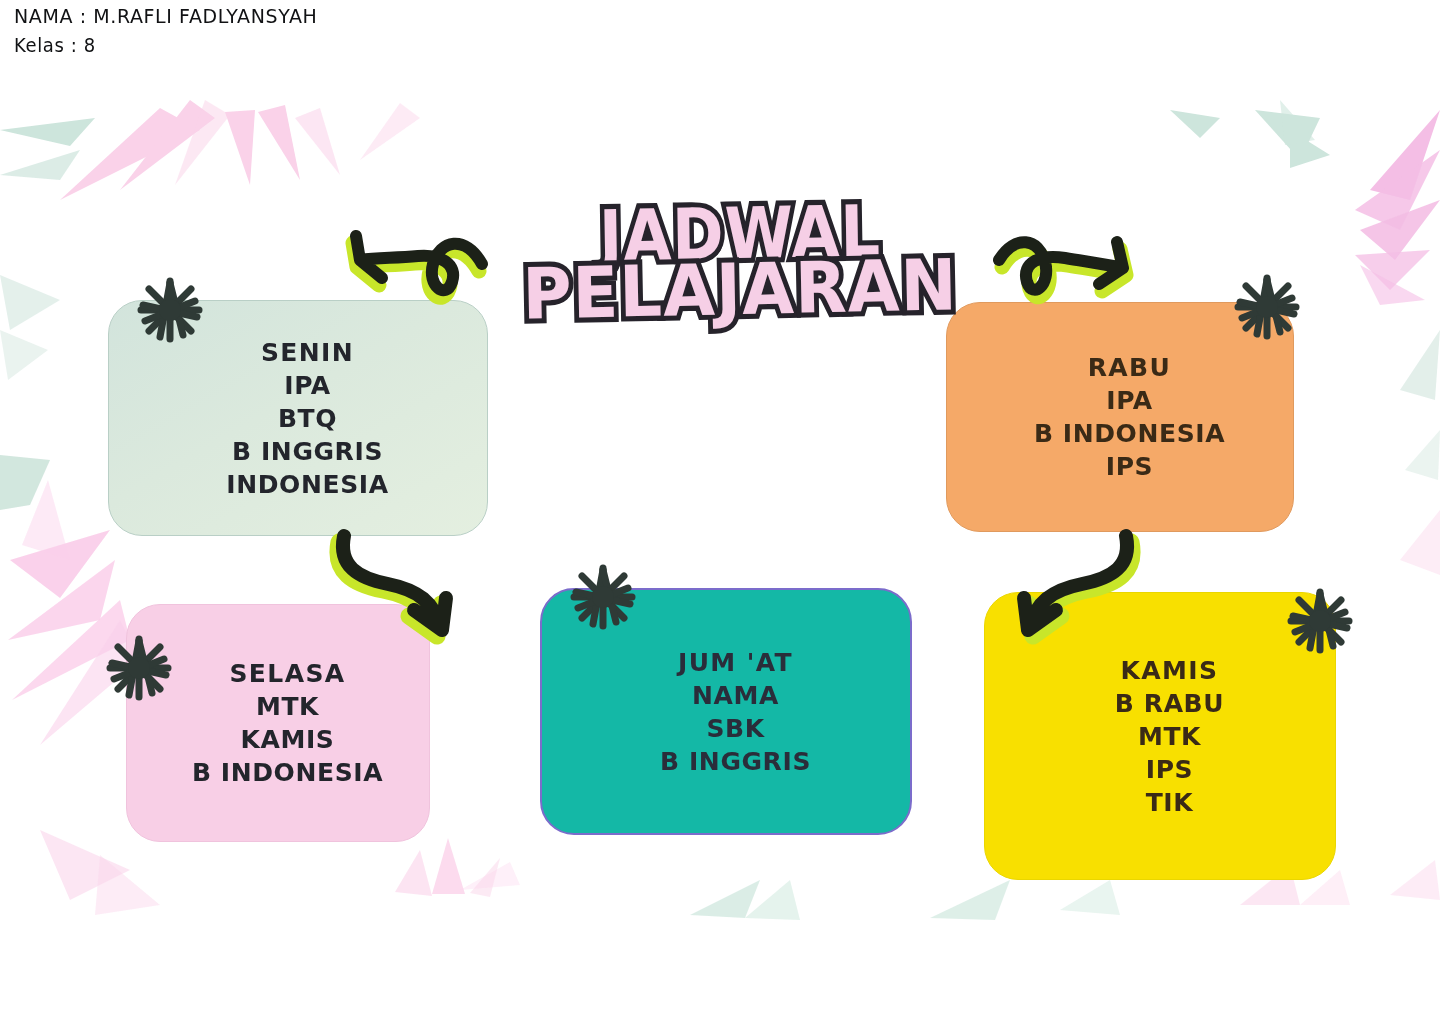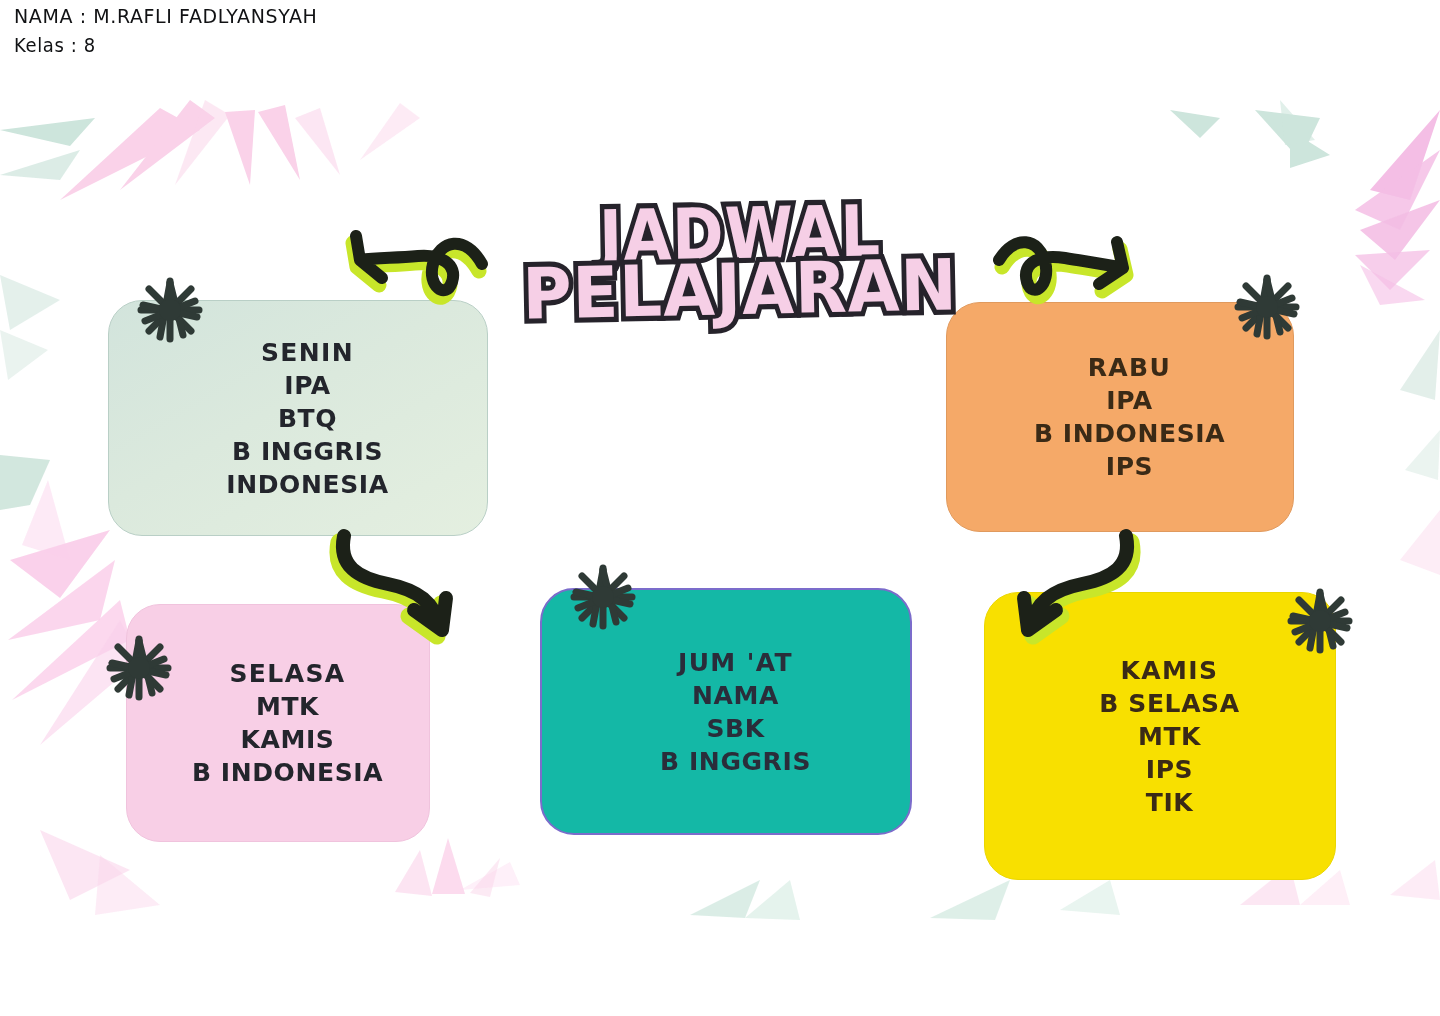--- a/index.html
+++ b/index.html
@@ -344,21 +344,21 @@
         <line x1="35" y1="8" x2="48" y2="60"></line>
       <line x1="8" y1="30" x2="62" y2="42"></line>
         <line x1="10" y1="46" x2="60" y2="26"></line>
     </g>
     <circle cx="35" cy="35" r="11" fill="#2f3a36"></circle>
   </svg>
 
   <div class="day-card" id="card-kamis">
     <div class="card-text">
       <div class="day">KAMIS</div>
-      <div>B SELASA</div>
+      <div>B RABU</div>
       <div>MTK</div>
       <div>IPS</div>
       <div>TIK</div>
     </div>
   </div>
   <svg class="star-burst" style="left:1285px; top:586px;" width="70" height="70" viewBox="0 0 70 70">
     <g stroke="#2f3a36" stroke-width="7" stroke-linecap="round">
       <line x1="35" y1="6" x2="35" y2="64"></line>
         <line x1="6" y1="35" x2="64" y2="35"></line>
       <line x1="14" y1="14" x2="56" y2="56"></line>

